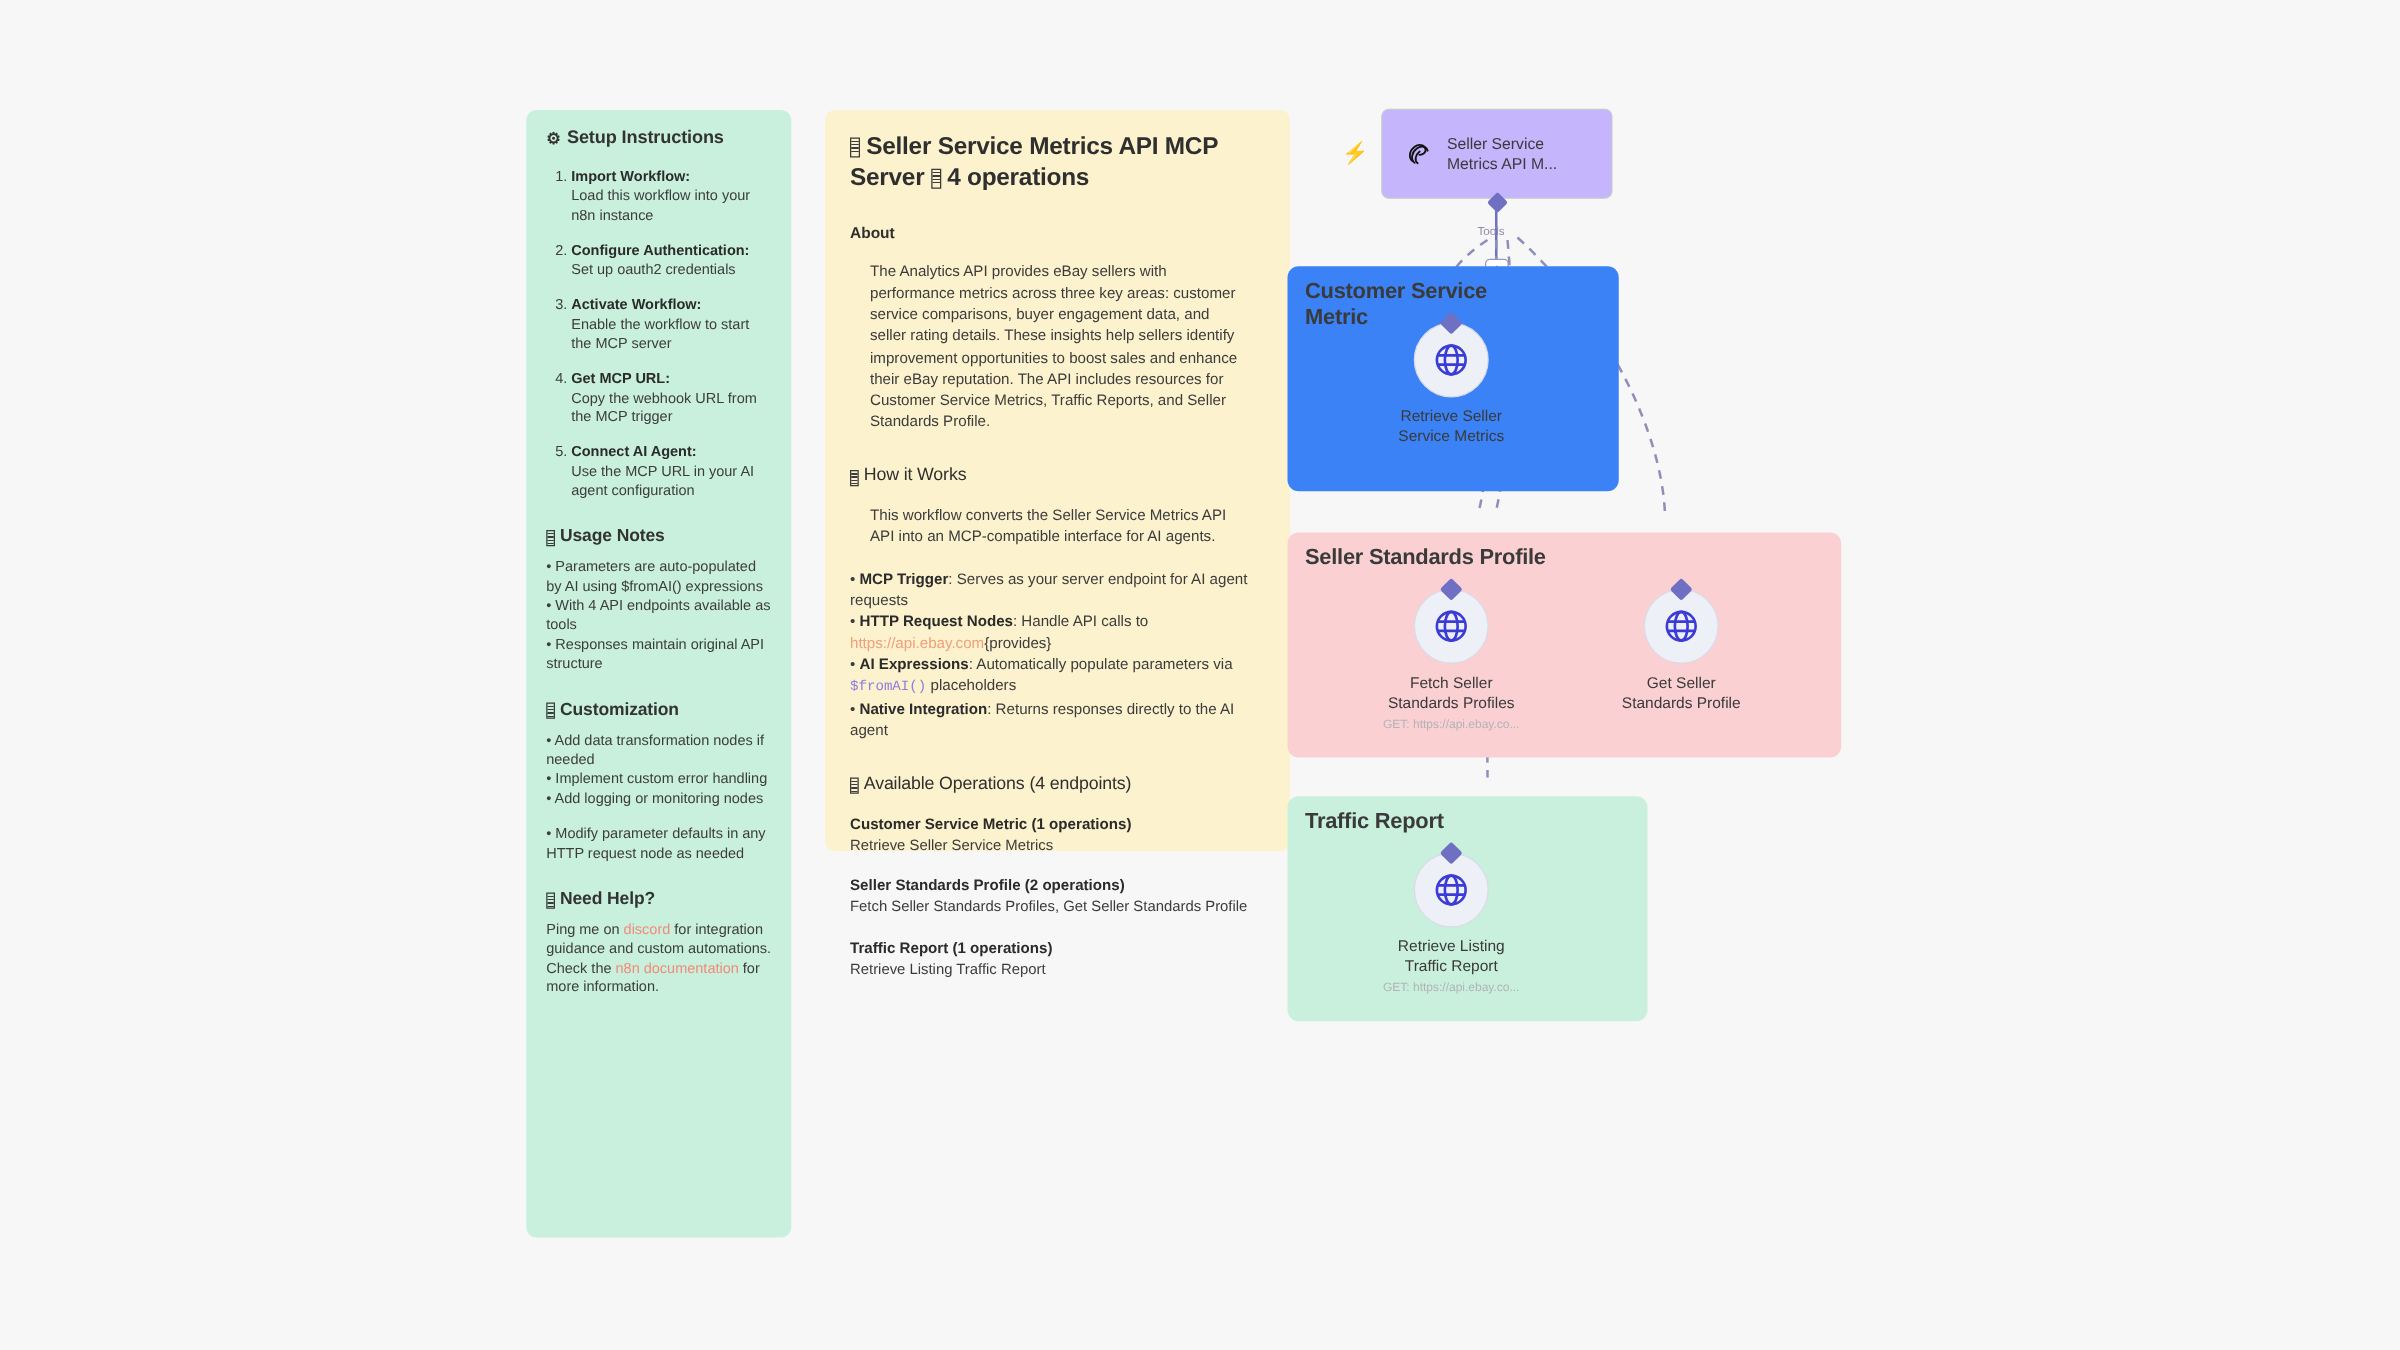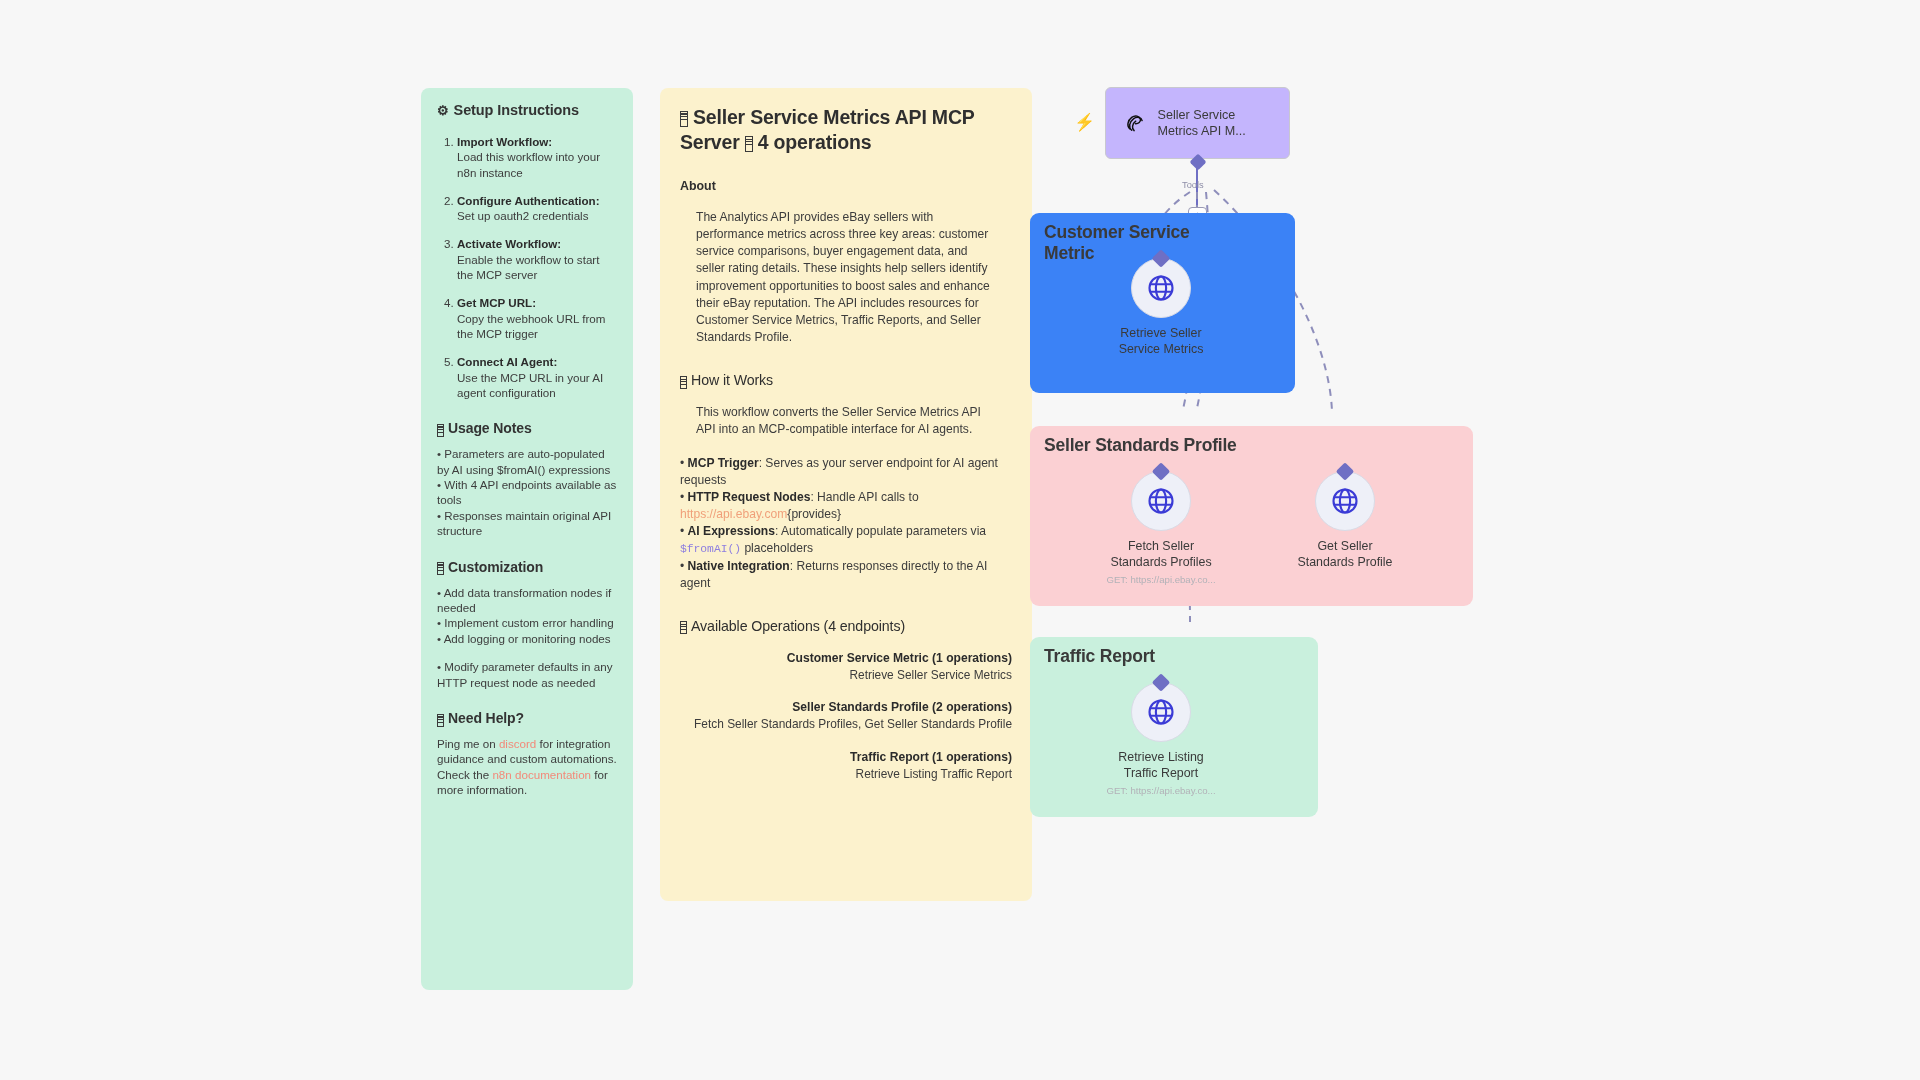--- a/index.html
+++ b/index.html
@@ -58,41 +58,41 @@
   }
   .bullets { font-size:11.6px; line-height:1.33; color:#3d3d3d; }
   .bullets p { margin:0 0 0 0; }
   .bullets p + p { margin-top:0px; }
   .gap { height:13px; }
   .para { font-size:11.6px; line-height:1.33; color:#3d3d3d; margin:0; }
   a.lnk { color:#f28a7a; text-decoration:none; }
 
   
   #api-note {
-    left:660px; top:88px; width:372px; height:813px;
+    left:660px; top:88px; width:372px; height:593px;
     padding:17px 20px;
   }
   #api-note h1 {
     margin:0 0 24px 0;
     font-size:19.5px; line-height:1.28; font-weight:bold; color:#2f2f2f;
     letter-spacing:-0.2px;
   }
   #api-note h1 .tofu { top:3px; width:8px; height:16px; margin-right:5px; }
   .about-label { font-size:12.4px; font-weight:bold; color:#2f2f2f; margin:0 0 8px 0; }
   .body-txt { font-size:12.1px; line-height:1.42; color:#3c3c3c; margin:16px; }
   .h2row {
     font-size:14.2px; font-weight:normal; color:#2f2f2f;
     margin:26px 0 16px 0; display:flex; align-items:center;
     letter-spacing:-0.1px;
   }
   .blist { font-size:12.1px; line-height:1.41; color:#3c3c3c; margin:16px 0 0 0; }
   .blist b { font-weight:bold; color:#2b2b2b; }
   .url { color:#f0a07a; }
   .code { color:#8d7ee0; font-family:"Liberation Mono", monospace; font-size:11.3px; }
-  .op-group { margin-top:17px;text-align:right; }
+  .op-group { margin-top:17px; }
   .op-group:first-of-type { margin-top:0; }
   .op-title { font-size:12.1px; font-weight:bold; color:#2b2b2b; margin:0 0 3px 0; }
   .op-items { font-size:11.9px; color:#3c3c3c; margin:0; line-height:1.3; }
 
   
   #canvas { position:absolute; left:1030px; top:60px; width:890px; height:840px; }
   #edges { position:absolute; left:0; top:0; width:890px; height:840px; }
 
   
   #trigger-node {

